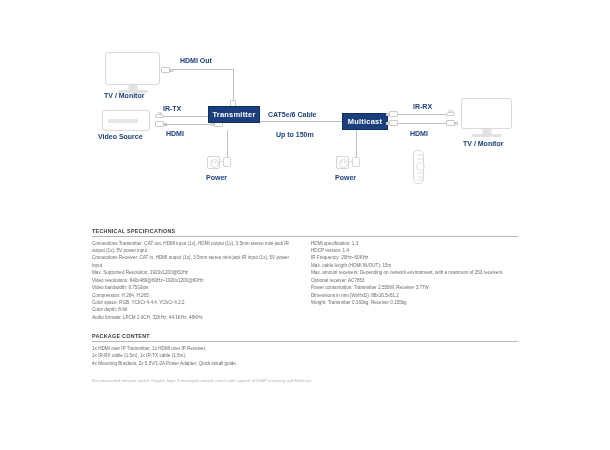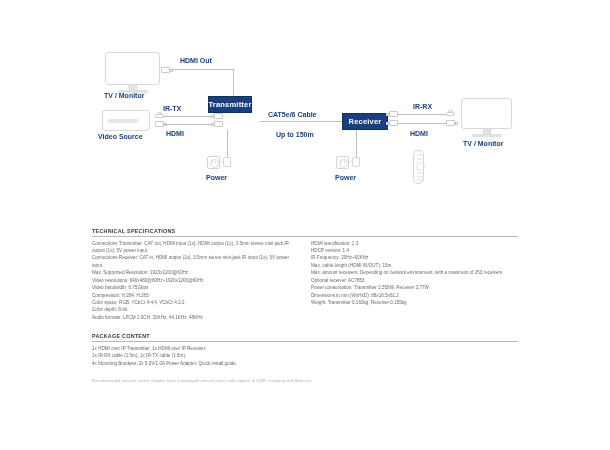--- a/index.html
+++ b/index.html
@@ -108,27 +108,27 @@
     </div>
     <div class="line h" style="left:164px;top:116px;width:50px;"></div>
     <div class="plug l" style="left:214px;top:113px;"></div>
     <div class="lbl md" style="left:163px;top:105px;">IR-TX</div>
 
     <div class="plug r" style="left:155px;top:121px;"></div>
     <div class="line h" style="left:164px;top:124px;width:50px;"></div>
     <div class="plug l" style="left:214px;top:121px;"></div>
     <div class="lbl md" style="left:166px;top:130px;">HDMI</div>
 
-    <div class="dev" style="left:208px;top:96px;width:44px;height:17px;">Transmitter</div>
+    <div class="dev" style="left:208px;top:106px;width:52px;height:17px;">Transmitter</div>
 
     <div class="line h" style="left:260px;top:121px;width:82px;"></div>
     <div class="lbl md" style="left:268px;top:111px;">CAT5e/6 Cable</div>
     <div class="lbl md" style="left:276px;top:131px;">Up to 150m</div>
 
-    <div class="dev" style="left:342px;top:113px;width:46px;height:17px;">Receiver</div>
+    <div class="dev" style="left:342px;top:113px;width:46px;height:17px;">Multicast</div>
 
     <div class="line v" style="left:227px;top:130px;height:28px;"></div>
     <div class="adapter" style="left:223px;top:157px;"></div>
     <div class="socket" style="left:207px;top:156px;">
       <div class="ring"></div>
         <div class="d1"></div>
         <div class="d2"></div>
     </div>
     <div class="lbl md" style="left:206px;top:174px;">Power</div>
 

